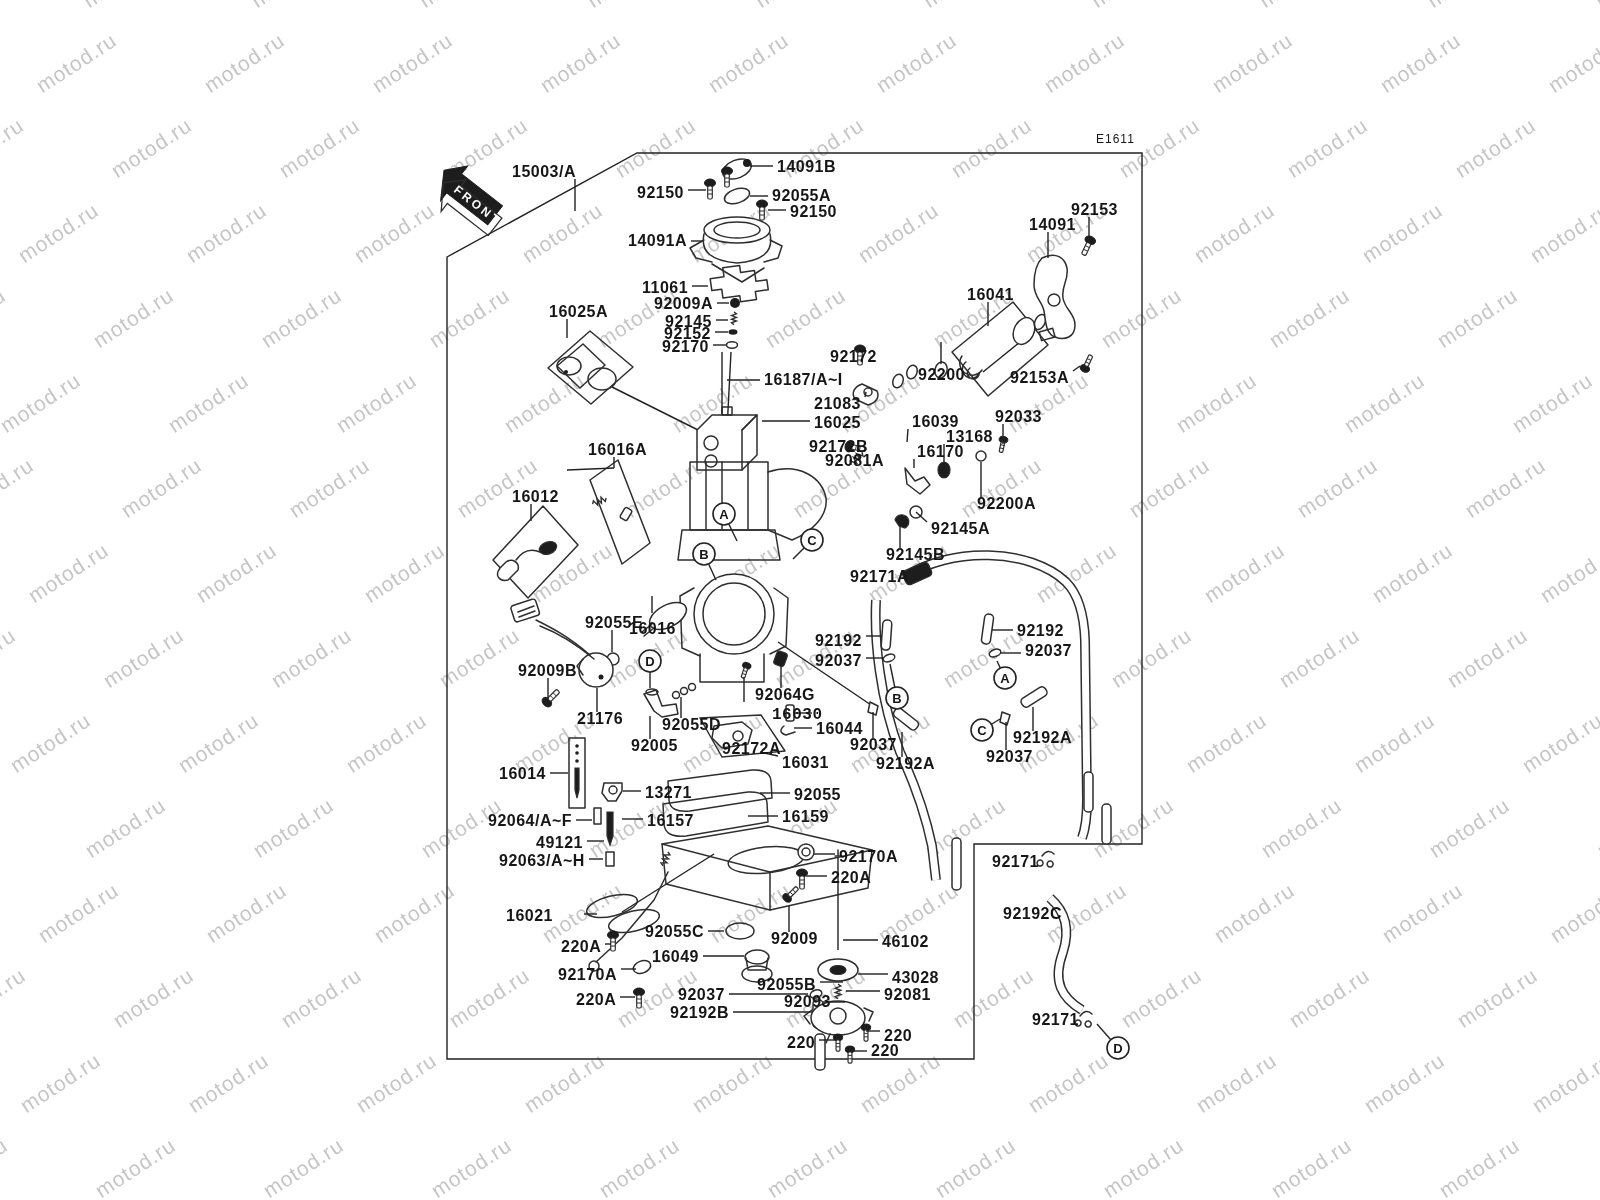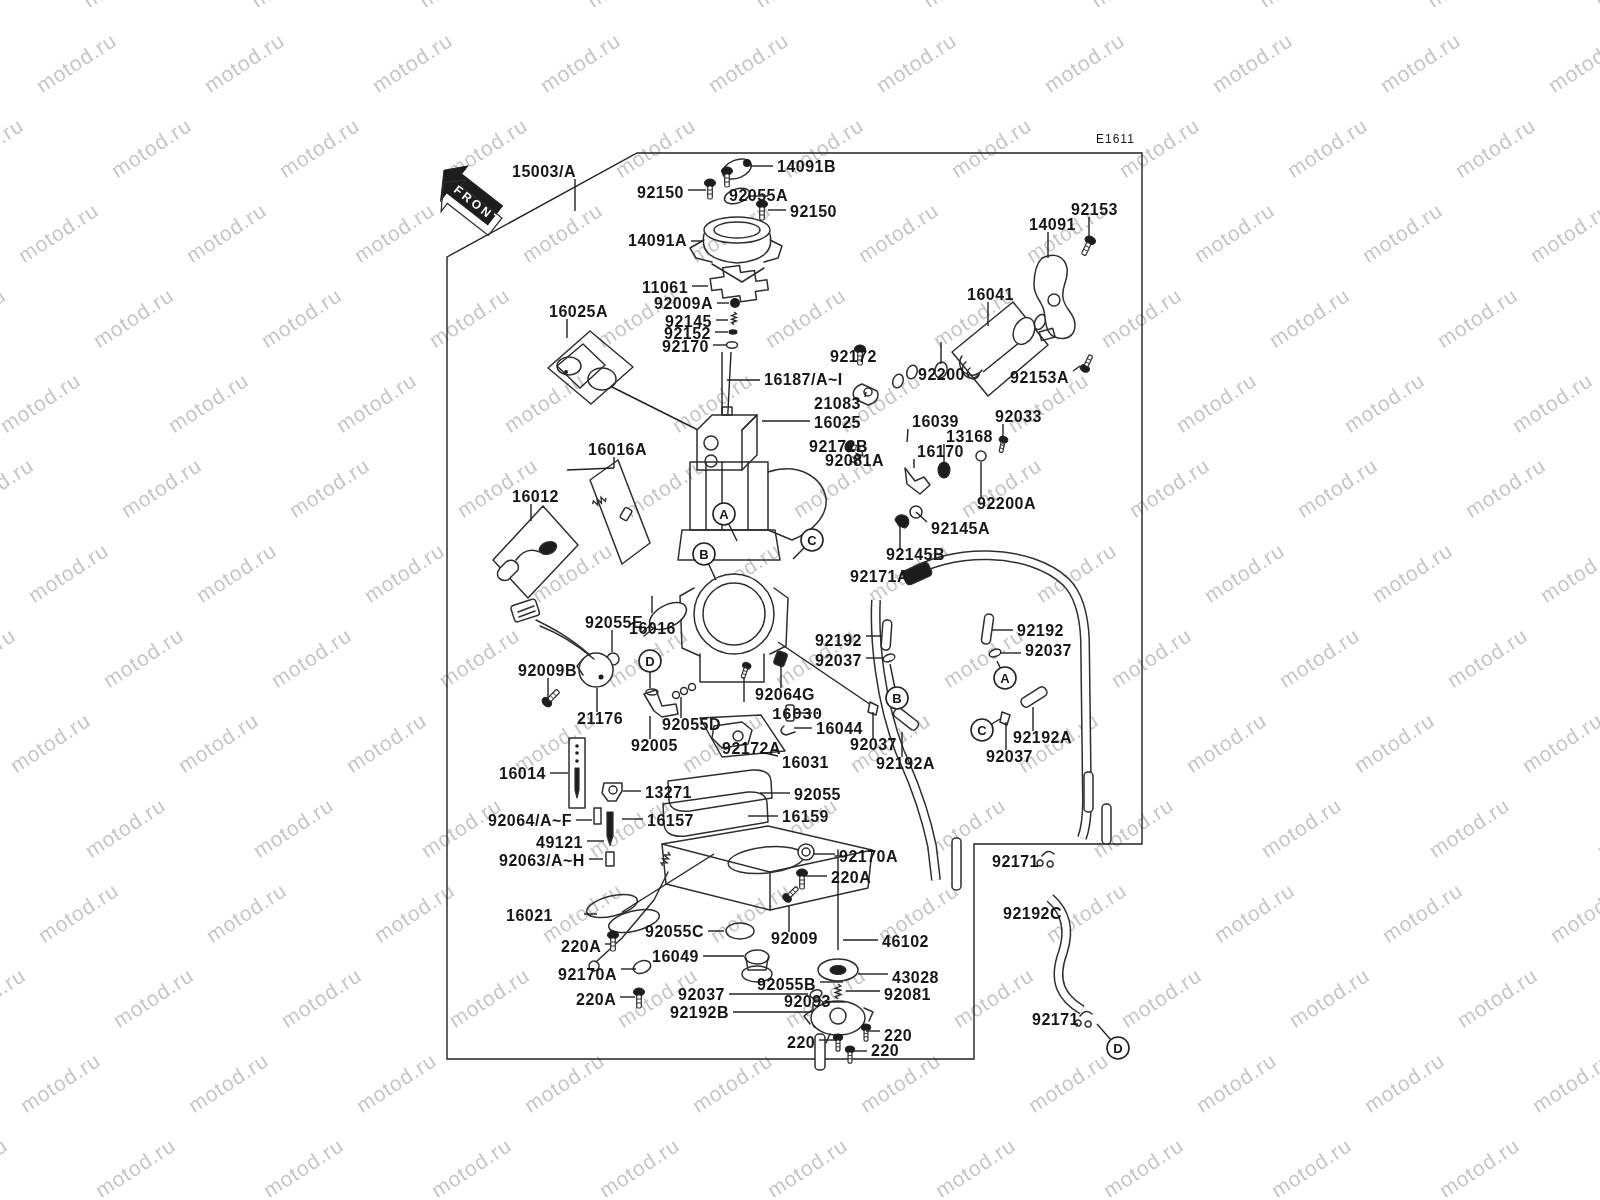--- a/index.html
+++ b/index.html
@@ -536,21 +536,21 @@
           <circle cx="1118" cy="1048" r="11" fill="#fff" stroke="#222" stroke-width="1.6"></circle>
           <text x="1118" y="1053" text-anchor="middle" font-size="13" font-weight="700" fill="#161616">D</text>
         </g>
       </g>
   </svg>
 
   <div id="label-layer">
       <div class="lbl" style="left: 512px; top: 164px;">15003/A</div>
       <div class="lbl" style="left: 777px; top: 159px;">14091B</div>
       <div class="lbl" style="left: 637px; top: 185px;">92150</div>
-      <div class="lbl" style="left: 729px; top: 188px;">92055A</div>
+      <div class="lbl" style="left: 772px; top: 188px;">92055A</div>
       <div class="lbl" style="left: 790px; top: 204px;">92150</div>
       <div class="lbl" style="left: 628px; top: 233px;">14091A</div>
       <div class="lbl" style="left: 642px; top: 280px;">11061</div>
       <div class="lbl" style="left: 654px; top: 296px;">92009A</div>
       <div class="lbl" style="left: 665px; top: 314px;">92145</div>
       <div class="lbl" style="left: 664px; top: 326px;">92152</div>
       <div class="lbl" style="left: 662px; top: 339px;">92170</div>
       <div class="lbl" style="left: 549px; top: 304px;">16025A</div>
       <div class="lbl" style="left: 1071px; top: 202px;">92153</div>
       <div class="lbl" style="left: 1029px; top: 217px;">14091</div>

